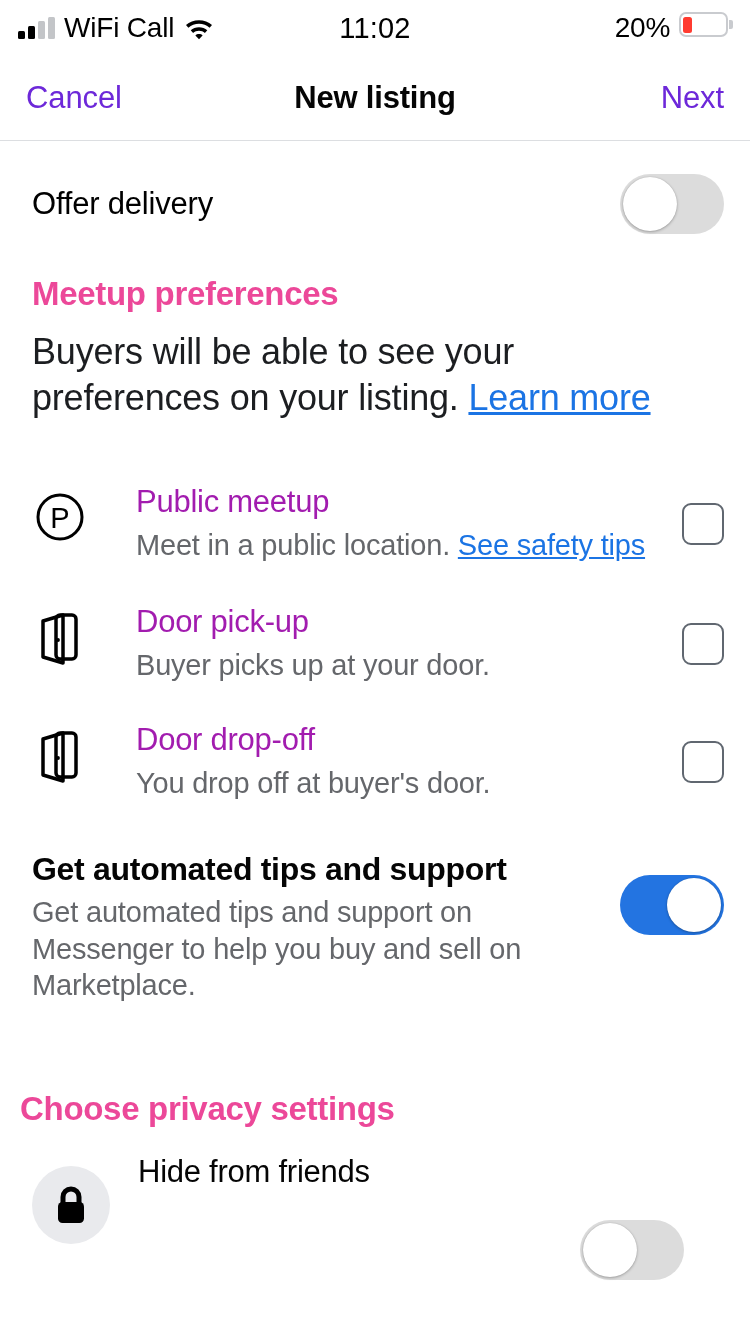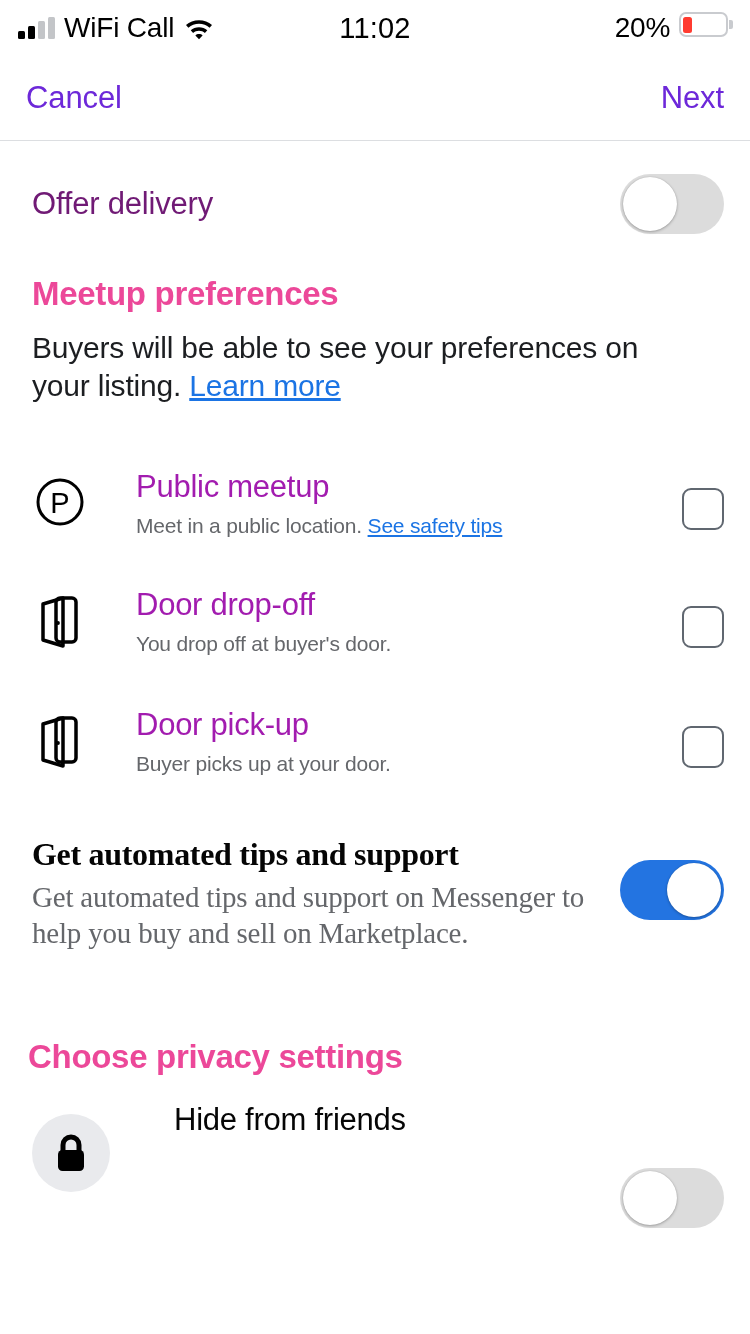--- a/index.html
+++ b/index.html
@@ -68,76 +68,76 @@
     pointer-events:none;
   }
 
   
   .content { position:relative; height:1193px; overflow:hidden; }
 
   .row-offer {
     display:flex; align-items:center; justify-content:space-between;
     padding:30px 26px 0 32px; height:96px;
   }
-  .row-offer .label { font-size:31px; color:#701a75; letter-spacing:-0.2px; }
+  .row-offer .label { font-size:31px; color:#000000; letter-spacing:-0.2px; }
 
   
   .toggle { position:relative; width:104px; height:60px; border-radius:30px; flex:none; cursor:pointer; }
   .toggle .knob {
     position:absolute; top:3px; width:54px; height:54px; border-radius:50%;
     background:#fff; box-shadow:0 1px 3px rgba(0,0,0,.28), 0 0 1px rgba(0,0,0,.18);
     transition:left .15s;
   }
   .toggle.off { background:#dcdcdc; }
   .toggle.off .knob { left:3px; }
   .toggle.on { background:#2374e1; }
   .toggle.on .knob { left:47px; }
 
   
   .section-h {
     font-size:33px; font-weight:bold; color:#ec4899; letter-spacing:-0.3px;
   }
   .section-sub {
-    font-size:30px; color:#1c1e21; line-height:1.28; letter-spacing:-0.2px;
+    font-size:36px; color:#1c1e21; line-height:1.28; letter-spacing:-0.2px;
   }
   .lnk { color:#1b74e4; }
 
   .meetup-head { padding:38px 52px 0 32px; }
   .meetup-head .section-sub { margin-top:16px; max-width:625px; }
 
   
   .opt {
     display:flex; align-items:flex-start;
     padding:0 26px 0 32px;
     min-height:104px;
   }
   .opt .ico { width:56px; flex:none; display:flex; align-items:center; justify-content:center;
               padding-top:10px; }
   .opt .txt { flex:1; padding-left:48px; padding-top:2px; }
   .opt .t-title { font-size:31px; color:#a21caf; letter-spacing:-0.25px; line-height:1.2; }
-  .opt .t-sub { font-size:21px; color:#65676b; letter-spacing:-0.2px; margin-top:8px; line-height:1.2; }
+  .opt .t-sub { font-size:29px; color:#65676b; letter-spacing:-0.2px; margin-top:8px; line-height:1.2; }
   .cbox {
     width:42px; height:42px; border:2.5px solid #606770; border-radius:9px;
     flex:none; margin-top:22px; background:#fff; cursor:pointer;
   }
 
   
   .tips {
     display:flex; align-items:flex-start; justify-content:space-between;
     padding:0 26px 0 32px;
   }
-  .tips .txt { max-width:580px;font-family:Liberation Serif, serif; }
+  .tips .txt { max-width:580px; }
   .tips .t-title { font-size:32px; font-weight:bold; color:#050505; letter-spacing:-0.3px; }
   .tips .t-sub { font-size:29px; color:#65676b; letter-spacing:-0.2px; margin-top:6px; line-height:1.26; }
   .tips .toggle { margin-top:24px; }
 
   
-  .privacy-h { padding:0 28px; }
+  .privacy-h { padding:0 20px; }
   .privacy-row {
-    display:flex; align-items:flex-start; padding:0 26px 0 32px; margin-top:26px;gap:36px;
+    display:flex; align-items:flex-start; padding:0 26px 0 32px; margin-top:26px;
   }
   .lock-circle {
     width:78px; height:78px; border-radius:50%; background:#e9eaed;
     display:flex; align-items:center; justify-content:center; flex:none; margin-top:12px;
   }
   .privacy-row .txt { flex:1; padding-left:28px; max-width:470px; }
   .privacy-row .t-title { font-size:31px; color:#050505; letter-spacing:-0.25px; }
   .privacy-row .t-sub { font-size:29px; color:#65676b; letter-spacing:-0.2px; margin-top:7px; line-height:1.27; }
   .privacy-row .toggle { margin-top:66px; }
 </style>
@@ -171,20 +171,21 @@
       <span class="battery">
         <span class="shell"></span>
         <span class="fill"></span>
         <span class="nub"></span>
       </span>
     </div>
   </div>
 
   <div class="navbar">
     <button class="nav-btn">Cancel</button>
+    <div class="nav-title">New listing</div>
     <button class="nav-btn">Next</button>
   </div>
 
   <div class="content">
 
     <div class="row-offer">
       <span class="label">Offer delivery</span>
       <span class="toggle off">
         <span class="knob"></span>
       </span>
@@ -202,54 +203,54 @@
         <svg width="52" height="52" viewBox="0 0 52 52" aria-hidden="true">
           <circle cx="26" cy="26" r="22" fill="none" stroke="#000" stroke-width="3"></circle>
           <text x="26" y="37" text-anchor="middle" font-family="Liberation Sans, sans-serif" font-size="29" fill="#000">P</text>
         </svg>
       </span>
       <span class="txt">
         <div class="t-title">Public meetup</div>
         <div class="t-sub">
           <span>Meet in a public location. </span><a class="lnk" href="#">See safety tips</a>
         </div>
+      </span>
+      <span class="cbox"></span>
+    </div>
+
+    <div class="opt" style="margin-top:16px;">
+      <span class="ico">
+        <svg width="50" height="56" viewBox="0 0 50 56" aria-hidden="true">
+          <rect x="21" y="4" width="20" height="44" rx="4" fill="none" stroke="#000" stroke-width="3.5"></rect>
+          <path d="M8 10 L28 4 L28 52 L8 46 Z" fill="none" stroke="#000" stroke-width="3.5" stroke-linejoin="round"></path>
+          <circle cx="23" cy="29" r="1.9" fill="#000"></circle>
+        </svg>
+      </span>
+      <span class="txt">
+        <div class="t-title">Door pick-up</div>
+        <div class="t-sub">Buyer picks up at your door.</div>
       </span>
       <span class="cbox"></span>
     </div>
 
     <div class="opt" style="margin-top:14px;">
       <span class="ico">
         <svg width="50" height="56" viewBox="0 0 50 56" aria-hidden="true">
           <rect x="21" y="4" width="20" height="44" rx="4" fill="none" stroke="#000" stroke-width="3.5"></rect>
           <path d="M8 10 L28 4 L28 52 L8 46 Z" fill="none" stroke="#000" stroke-width="3.5" stroke-linejoin="round"></path>
           <circle cx="23" cy="29" r="1.9" fill="#000"></circle>
         </svg>
       </span>
       <span class="txt">
         <div class="t-title">Door drop-off</div>
         <div class="t-sub">You drop off at buyer's door.</div>
       </span>
       <span class="cbox"></span>
     </div>
 
-    <div class="opt" style="margin-top:16px;">
-      <span class="ico">
-        <svg width="50" height="56" viewBox="0 0 50 56" aria-hidden="true">
-          <rect x="21" y="4" width="20" height="44" rx="4" fill="none" stroke="#000" stroke-width="3.5"></rect>
-          <path d="M8 10 L28 4 L28 52 L8 46 Z" fill="none" stroke="#000" stroke-width="3.5" stroke-linejoin="round"></path>
-          <circle cx="23" cy="29" r="1.9" fill="#000"></circle>
-        </svg>
-      </span>
-      <span class="txt">
-        <div class="t-title">Door pick-up</div>
-        <div class="t-sub">Buyer picks up at your door.</div>
-      </span>
-      <span class="cbox"></span>
-    </div>
-
     <div class="tips" style="margin-top:28px;">
       <span class="txt">
         <div class="t-title">Get automated tips and support</div>
         <div class="t-sub">Get automated tips and support on Messenger to help you buy and sell on Marketplace.</div>
       </span>
       <span class="toggle on">
         <span class="knob"></span>
       </span>
     </div>
 

